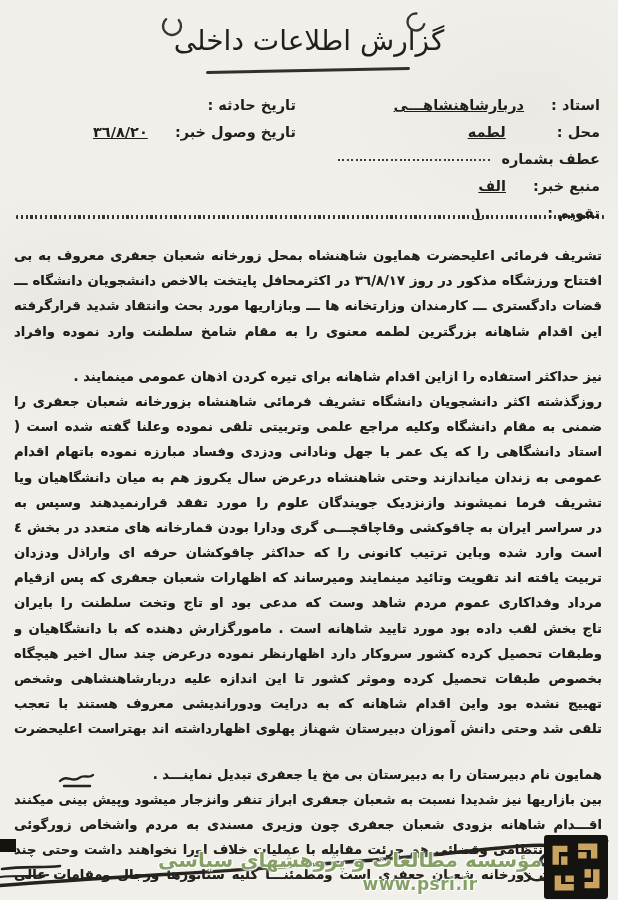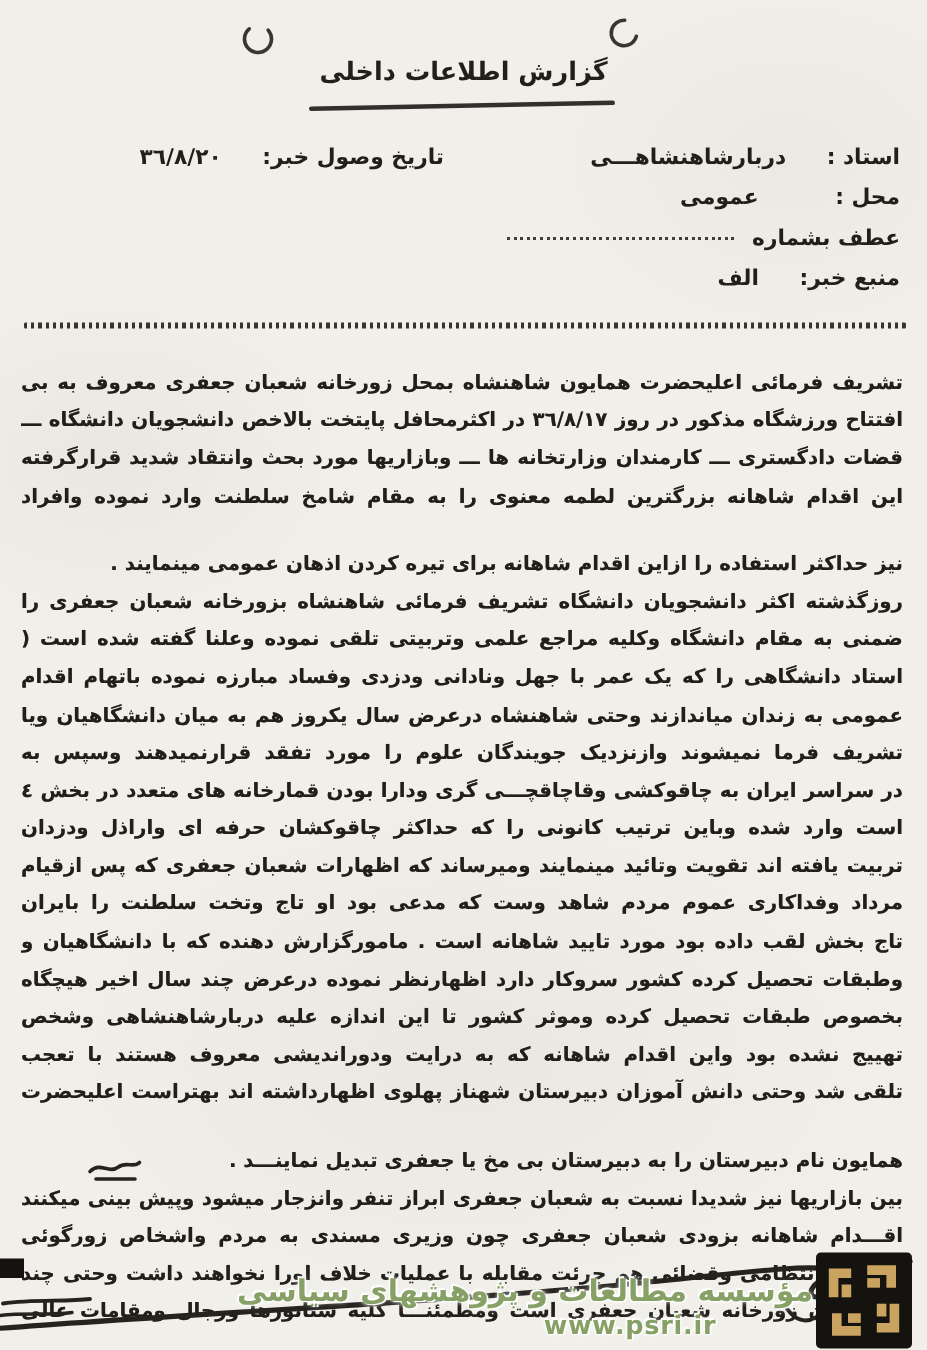--- a/index.html
+++ b/index.html
@@ -13,34 +13,34 @@
     background:
       radial-gradient(ellipse 260px 180px at 12% 34%, rgba(90,85,75,.05), transparent 65%),
       radial-gradient(ellipse 300px 220px at 85% 12%, rgba(90,85,75,.04), transparent 60%),
       radial-gradient(ellipse 420px 260px at 50% 78%, rgba(90,85,75,.05), transparent 70%),
       #f0efe9;
     font-family:"DejaVu Sans", sans-serif;
     color:var(--ink);
   }
   
   .title{
-    position:absolute;top:38px;left:0;right:0;text-align:center;
-    font-size:17px;font-weight:bold;direction:rtl;letter-spacing:0;
+    position:absolute;top:24px;left:0;right:0;text-align:center;
+    font-size:28px;font-weight:normal;direction:rtl;letter-spacing:0;
   }
   .title-underline{
     position:absolute;top:69px;left:206px;width:204px;height:3px;
     background:var(--ink);border-radius:2px;transform:rotate(-1.1deg);opacity:.92;
   }
   
   .hdr{position:absolute;direction:rtl;font-size:14.5px;font-weight:bold;}
   .hdr-right{top:92px;right:18px;width:300px;}
   .hdr-left{top:92px;left:28px;width:268px;}
   .hrow{height:27px;line-height:27px;white-space:nowrap;}
   .hrow .lbl{display:inline-block;}
-  .hrow .val{margin-right:22px;}
+  .hrow .val{margin-right:22px;text-decoration:underline;}
   .ldr{
     display:inline-block;height:2px;vertical-align:3px;margin:0 6px;
     background:repeating-linear-gradient(90deg, var(--ink) 0 2px, transparent 2px 4.4px);
     opacity:.85;
   }
   .ldr-long{width:152px;}
   .ldr-sm{width:26px;}
   .num{margin:0 2px;}
   
   .divider{
@@ -81,33 +81,41 @@
   <div class="title">گزارش اطلاعات داخلی</div>
   <div class="title-underline"></div>
 
   <div class="hdr hdr-right">
     <div class="hrow">
       <span class="lbl">استاد :</span>
       <span class="val">دربارشاهنشاهـــی</span>
     </div>
     <div class="hrow">
       <span class="lbl">محل :</span>
-      <span class="val" style="margin-right:46px">عمومی</span>
+      <span class="val" style="margin-right:46px">لطمه</span>
     </div>
     <div class="hrow">
       <span class="lbl">عطف بشماره</span>
       <span class="ldr ldr-long"></span>
     </div>
     <div class="hrow">
       <span class="lbl">منبع خبر:</span>
       <span class="val">الف</span>
     </div>
+    <div class="hrow">
+      <span class="lbl">تقویم :</span>
+      <span class="val" style="margin-right:60px">١</span>
+    </div>
   </div>
 
   <div class="hdr hdr-left">
+    <div class="hrow">
+      <span class="lbl">تاریخ حادثه :</span>
+      <span class="val"></span>
+    </div>
     <div class="hrow">
       <span class="lbl">تاریخ وصول خبر:</span>
       <span class="val">٣٦/٨/٢٠</span>
     </div>
   </div>
 
   <div class="divider"></div>
 
   <div class="body">
       <div class="bline">تشریف فرمائی اعلیحضرت همایون شاهنشاه بمحل زورخانه شعبان جعفری معروف به بی مخ و</div>

